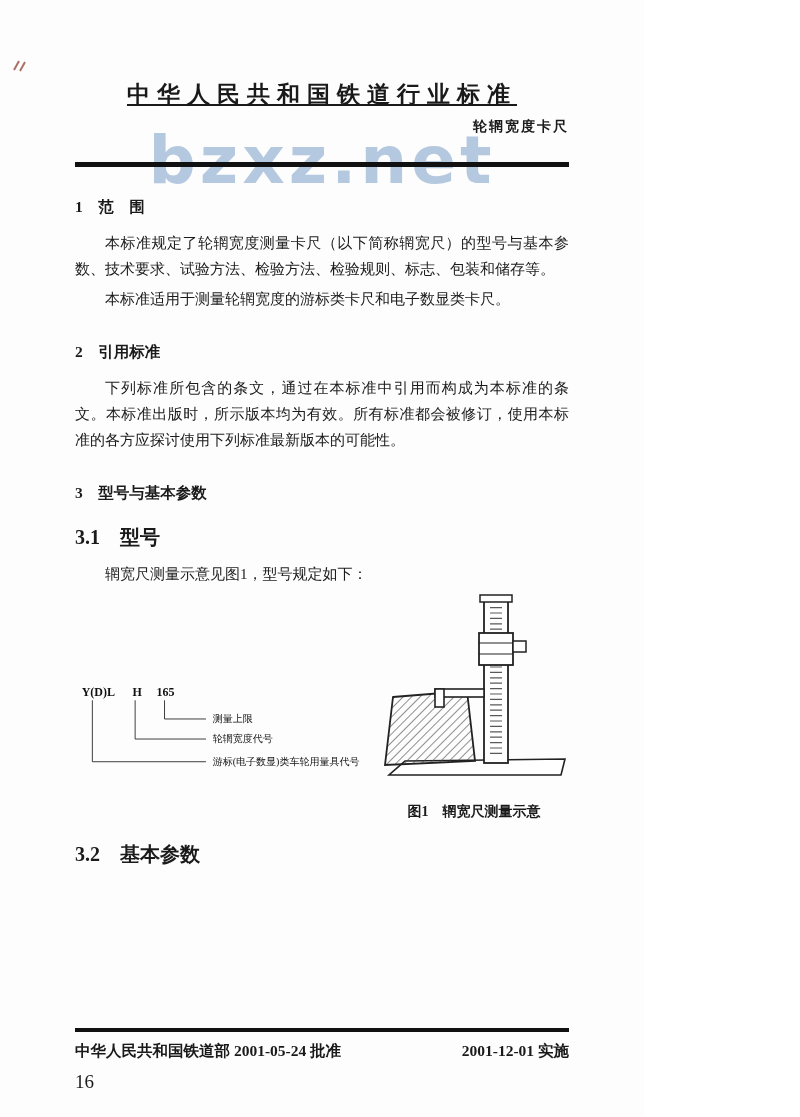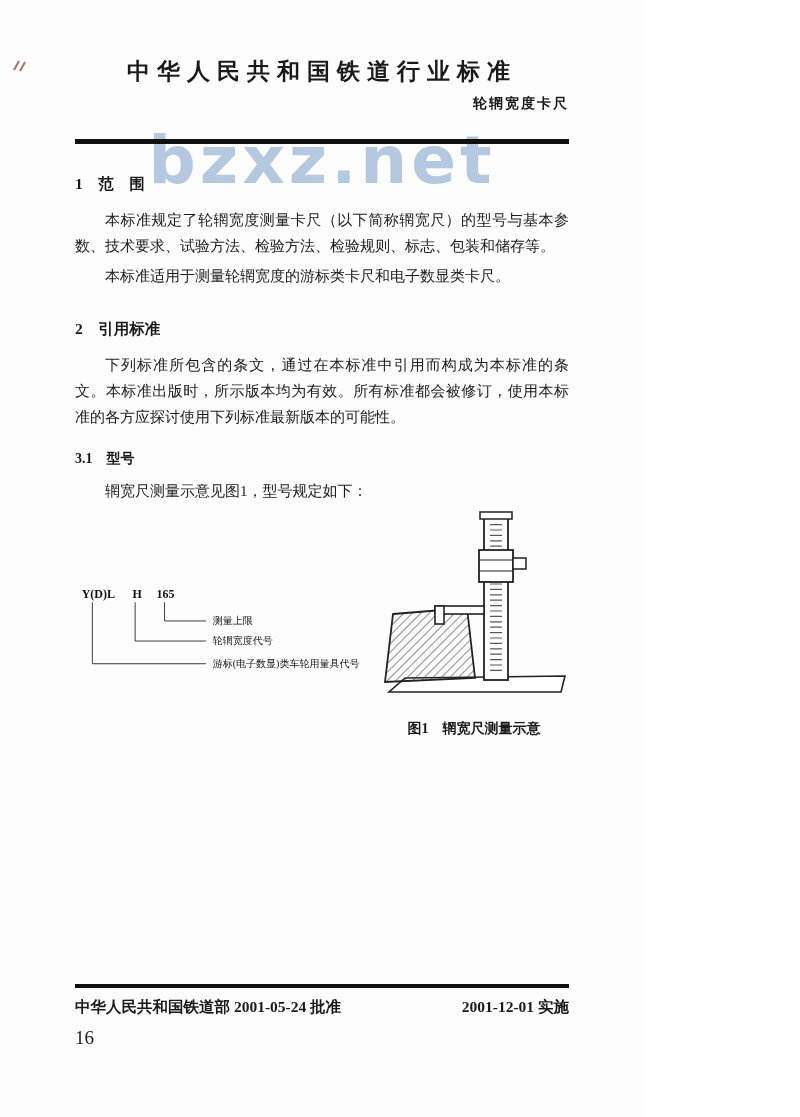--- a/index.html
+++ b/index.html
@@ -15,43 +15,43 @@
     position:absolute;top:122px;left:0;width:100%;
     text-align:center;
     font-family:"DejaVu Sans","Liberation Sans",sans-serif;
     font-weight:bold;font-size:66px;letter-spacing:4px;
     color:rgba(141,173,207,0.65);
     z-index:0;user-select:none;
   }
   .artifact{position:absolute;left:12px;top:58px;z-index:0;}
   .content{position:relative;z-index:1;padding:0 75px;}
   .std-category{
-    padding-top:56px;text-align:center;
-    font-size:23px;font-weight:bold;letter-spacing:7px;
+    padding-top:79px;text-align:center;
+    font-size:23px;font-weight:bold;letter-spacing:7px;text-decoration:underline;
   }
   .std-number{text-align:right;margin-top:16px;font-size:17px;font-weight:bold;}
   .doc-title{margin:18px 0 0 0;text-align:center;font-size:21px;font-weight:bold;letter-spacing:2px;}
   .doc-subtitle{margin:8px 0 0 0;text-align:right;font-size:14px;font-weight:bold;letter-spacing:2px;}
   .thick-rule{margin-top:26px;height:5px;background:#111;}
   h2.sec{font-size:15.5px;font-weight:bold;margin:30px 0 12px 0;}
-  h3.sub{font-size:14px;font-weight:bold;margin:20px 0 10px 0;}
+  h3.sub{font-size:20px;font-weight:bold;margin:20px 0 10px 0;}
   p.body{
     font-size:15px;line-height:26px;margin:4px 0;
     text-align:justify;text-indent:2em;
   }
   p.ref{font-size:15px;line-height:26px;margin:2px 0;padding-left:2em;text-indent:0;}
-  .figure-row{display:flex;justify-content:space-between;align-items:flex-start;margin-top:6px;}
+  .figure-row{display:flex;justify-content:space-between;align-items:center;margin-top:6px;}
   .model-svg{margin-top:48px;}
   .model-svg text.code{font-size:18px;font-weight:bold;font-family:"Liberation Serif","DejaVu Serif",serif;fill:#111;}
   .model-svg text.lbl{font-size:15px;font-family:"Liberation Serif","DejaVu Serif",serif;fill:#111;}
   .figure-box{width:195px;text-align:center;}
   .figure-caption{margin-top:6px;font-size:14px;font-weight:bold;}
   p.clause{font-size:15px;line-height:26px;margin:4px 0;}
   p.clause .num{font-weight:bold;margin-right:0.8em;}
-  .footer{position:absolute;z-index:1;left:75px;right:75px;top:984px;}
+  .footer{position:absolute;z-index:1;left:75px;right:75px;top:1028px;}
   .footer-rule{height:4px;background:#111;}
   .footer-row{display:flex;justify-content:space-between;margin-top:9px;font-size:15.5px;font-weight:bold;}
   .page-num{margin-top:9px;font-size:19px;}
 </style>
 </head>
 <body>
 
 <div class="page">
 
   <div class="watermark">bzxz.net</div>
@@ -69,20 +69,21 @@
 
     <div class="thick-rule"></div>
 
     <h2 class="sec">1　范　围</h2>
     <p class="body">本标准规定了轮辋宽度测量卡尺（以下简称辋宽尺）的型号与基本参数、技术要求、试验方法、检验方法、检验规则、标志、包装和储存等。</p>
     <p class="body">本标准适用于测量轮辋宽度的游标类卡尺和电子数显类卡尺。</p>
 
     <h2 class="sec">2　引用标准</h2>
     <p class="body">下列标准所包含的条文，通过在本标准中引用而构成为本标准的条文。本标准出版时，所示版本均为有效。所有标准都会被修订，使用本标准的各方应探讨使用下列标准最新版本的可能性。</p>
 
+    <h2 class="sec">3　型号与基本参数</h2>
     <h3 class="sub">3.1　型号</h3>
     <p class="body">辋宽尺测量示意见图1，型号规定如下：</p>
 
     <div class="figure-row">
 
       <svg class="model-svg" width="455" height="150" viewBox="0 0 455 150">
         <text class="code" x="10" y="22">Y(D)L</text>
         <text class="code" x="86" y="22">H</text>
         <text class="code" x="122" y="22">165</text>
         <g stroke="#222" stroke-width="1.3" fill="none">
@@ -117,20 +118,21 @@
           <line x1="100" y1="61" x2="134" y2="61" stroke="#222" stroke-width="1"></line>
           <rect x="134" y="48" width="13" height="11" fill="#fff" stroke="#222" stroke-width="1.5"></rect>
 
           <rect x="56" y="96" width="49" height="8" fill="#fff" stroke="#222" stroke-width="1.6"></rect>
           <rect x="56" y="96" width="9" height="18" fill="#fff" stroke="#222" stroke-width="1.6"></rect>
         </svg>
         <div class="figure-caption">图1　辋宽尺测量示意</div>
       </div>
     </div>
 
+    <h3 class="sub">3.2　基本参数</h3>
 
   </div>
 
   <div class="footer">
     <div class="footer-rule"></div>
     <div class="footer-row">
       <span>中华人民共和国铁道部 2001-05-24 批准</span>
       <span>2001-12-01 实施</span>
     </div>
     <div class="page-num">16</div>

